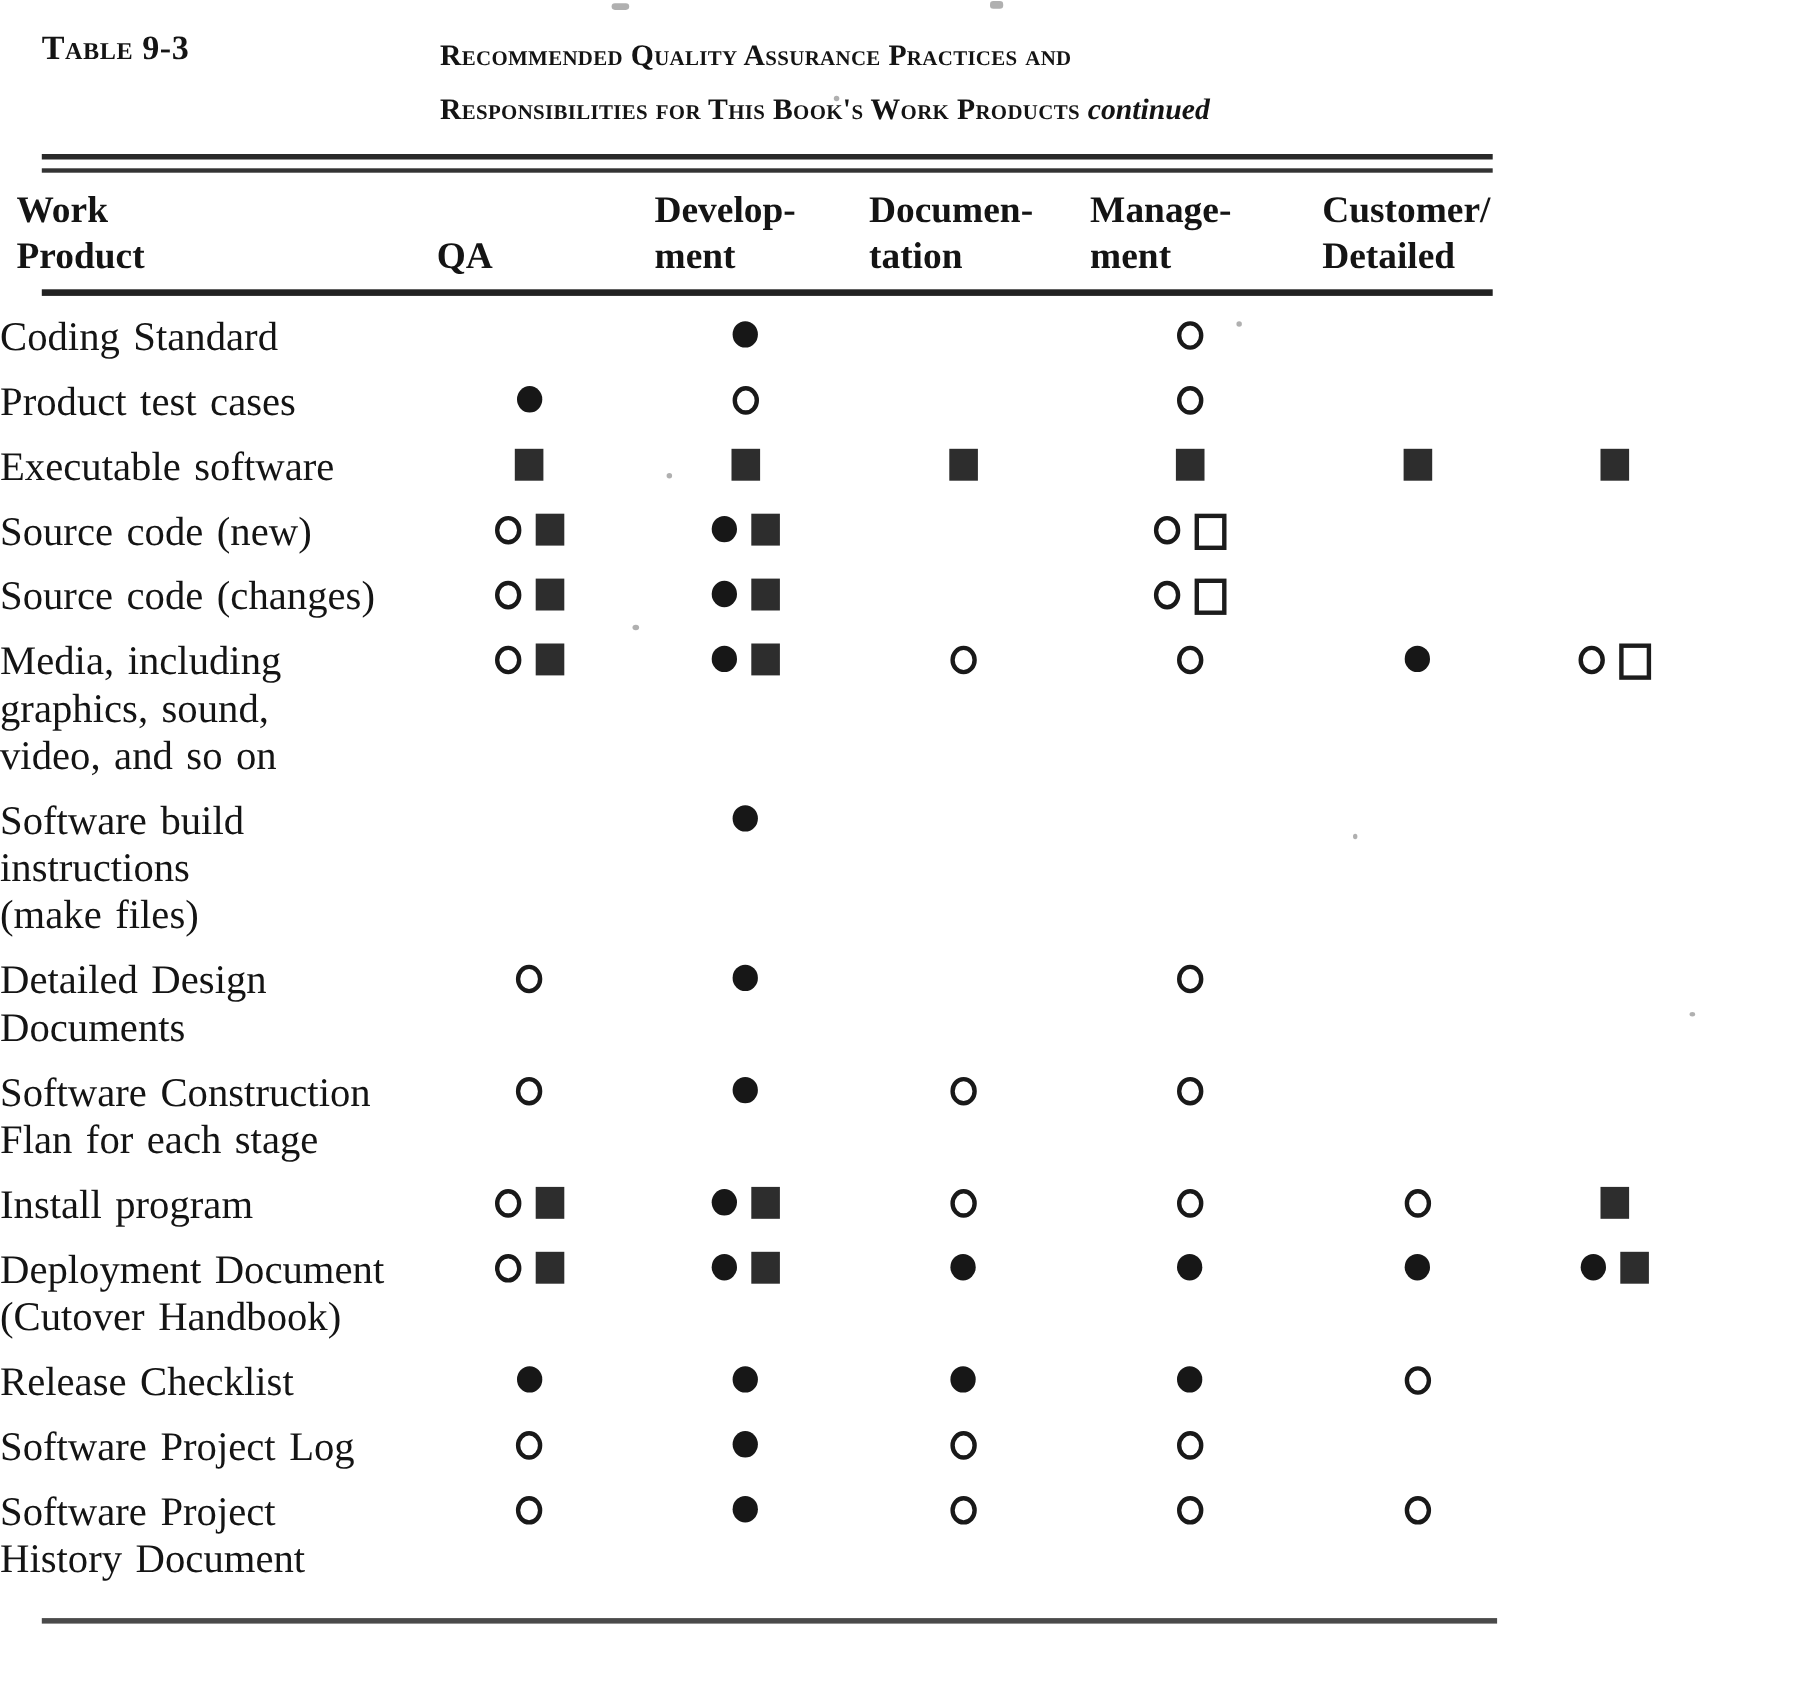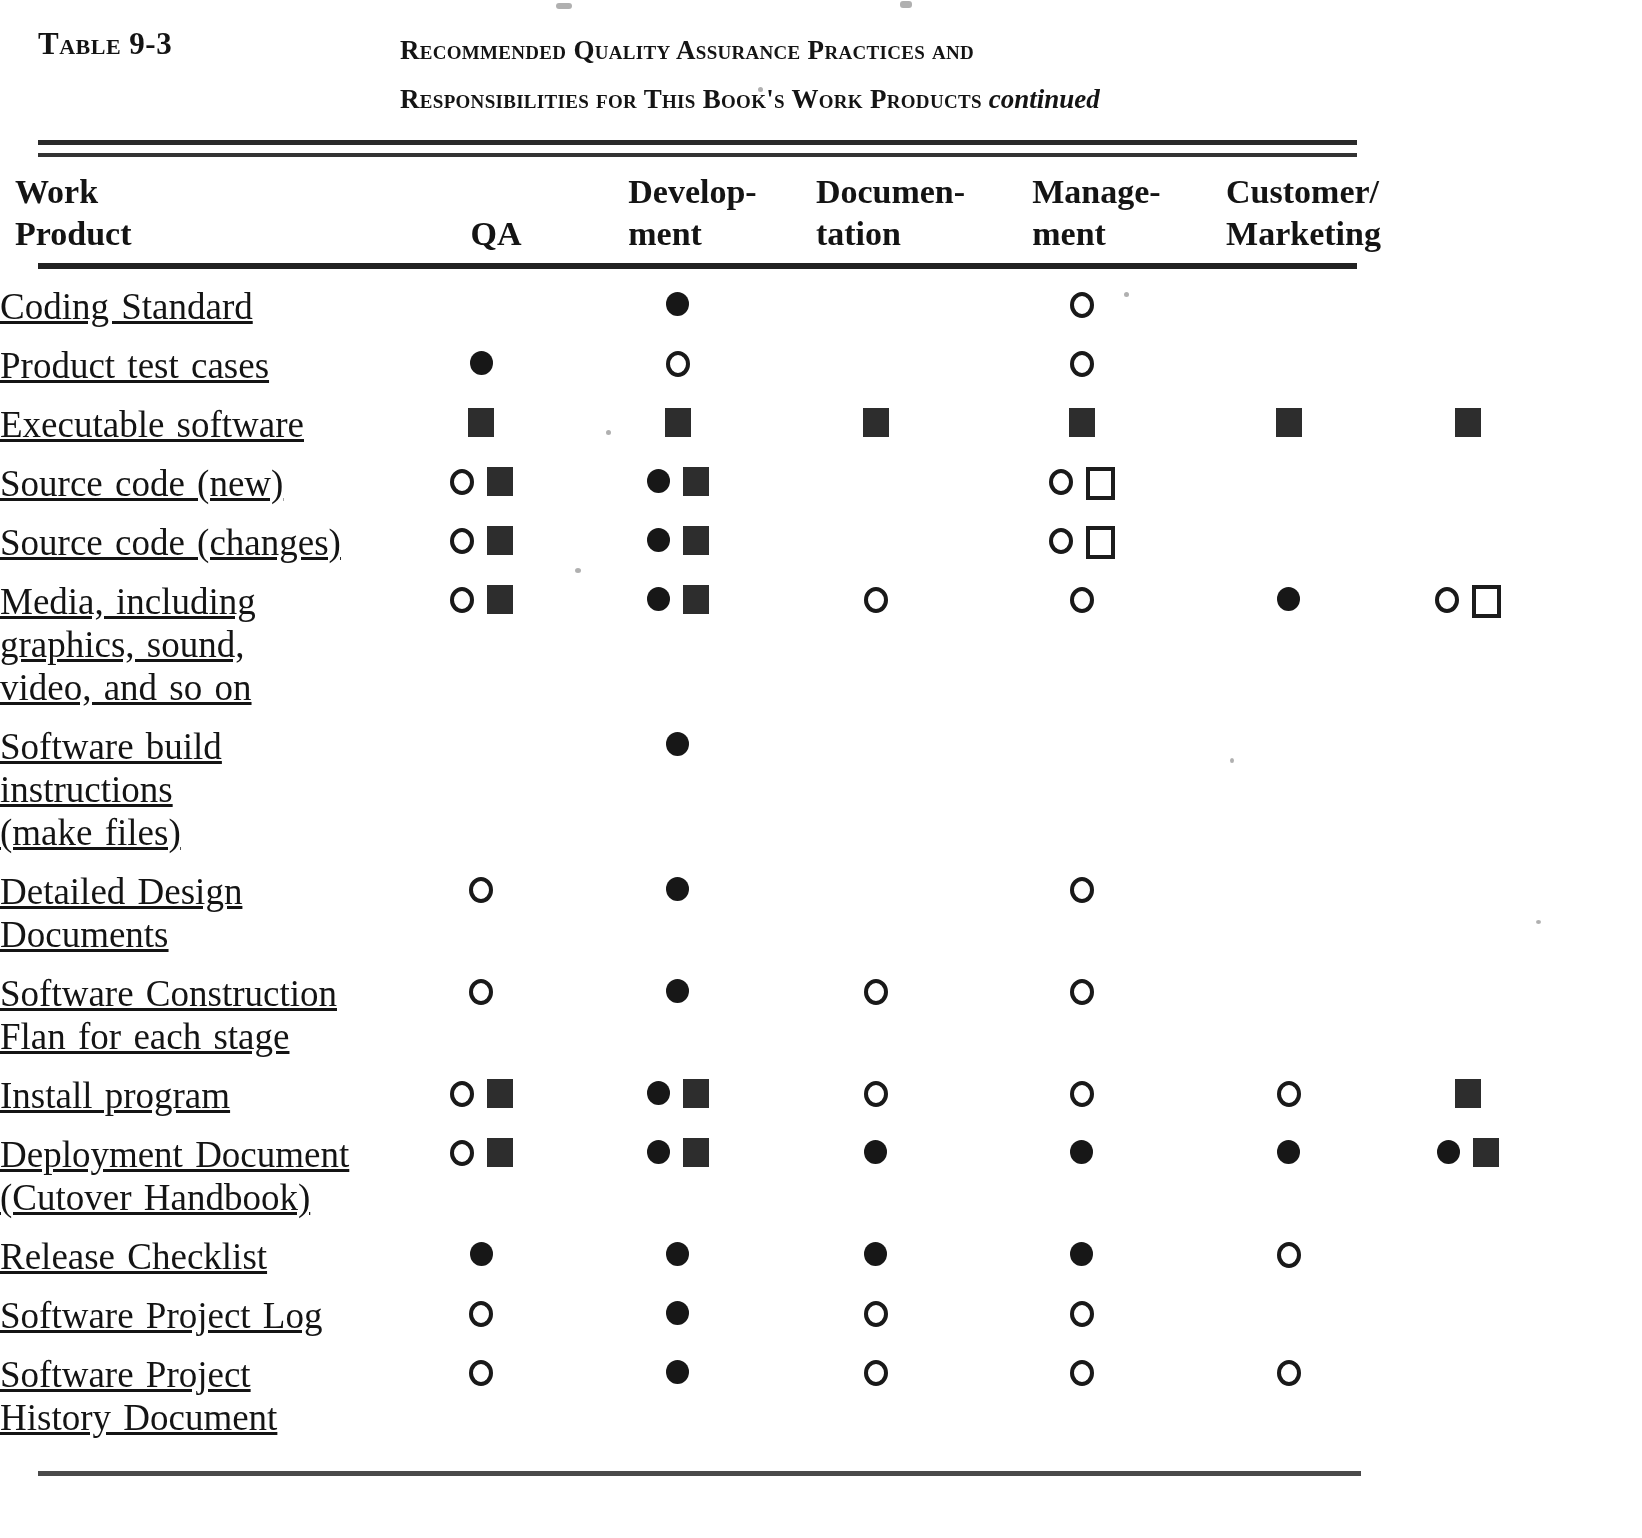--- a/index.html
+++ b/index.html
@@ -31,34 +31,34 @@
   .rule-single{margin:8px 56px 0 38px;border-top:6px solid #222222;}
   .rule-bottom{margin:24px 52px 0 38px;border-top:5px solid #4a4a4a;}
 
   
   .grid{
     display:grid;
     grid-template-columns:382px 198px 195px 201px 211px 203px 156px;
     margin-left:15px;margin-right:56px;
   }
   .hcell{
-    display:flex;align-items:flex-end;justify-content:center;
+    display:flex;align-items:flex-end;
     font-weight:bold;font-size:34px;line-height:42px;padding-top:14px;
   }
   .hcell:first-child{justify-content:flex-start;}
   .hcell .inner{white-space:pre-line;text-align:left;}
 
   
   .trow{
     display:grid;
     grid-template-columns:382px 198px 195px 201px 211px 203px 156px;
     padding:8px 0;
   }
   .cell.product{
-    font-size:37px;line-height:43px;white-space:pre-line;word-spacing:3px;text-decoration:underline;
+    font-size:37px;line-height:43px;white-space:pre-line;word-spacing:3px;
   }
   .cell.syms{
     display:flex;justify-content:center;align-items:flex-start;gap:13px;padding-top:7px;
   }
 
   
   .sym{display:inline-block;flex:0 0 auto;}
   .sym.fc{width:23px;height:24px;background:#171717;border-radius:50%;}
   .sym.oc{width:16px;height:18px;border:4px solid #191919;border-radius:50%;background:transparent;}
   .sym.fs{width:26px;height:29px;background:#2d2d2d;margin-top:-2px;}
@@ -107,21 +107,21 @@
     <div class="hcell">
         <span class="inner">Documen-
 tation</span>
       </div>
     <div class="hcell">
         <span class="inner">Manage-
 ment</span>
       </div>
     <div class="hcell">
         <span class="inner">Customer/
-Marketing</span>
+Detailed</span>
       </div>
   </div>
 
   <div class="rule-single"></div>
 
   <div id="rows" style="margin-top:8px;">
       <div class="trow">
         <div class="cell product">Coding Standard</div>
         <div class="cell syms"></div>
         <div class="cell syms">

